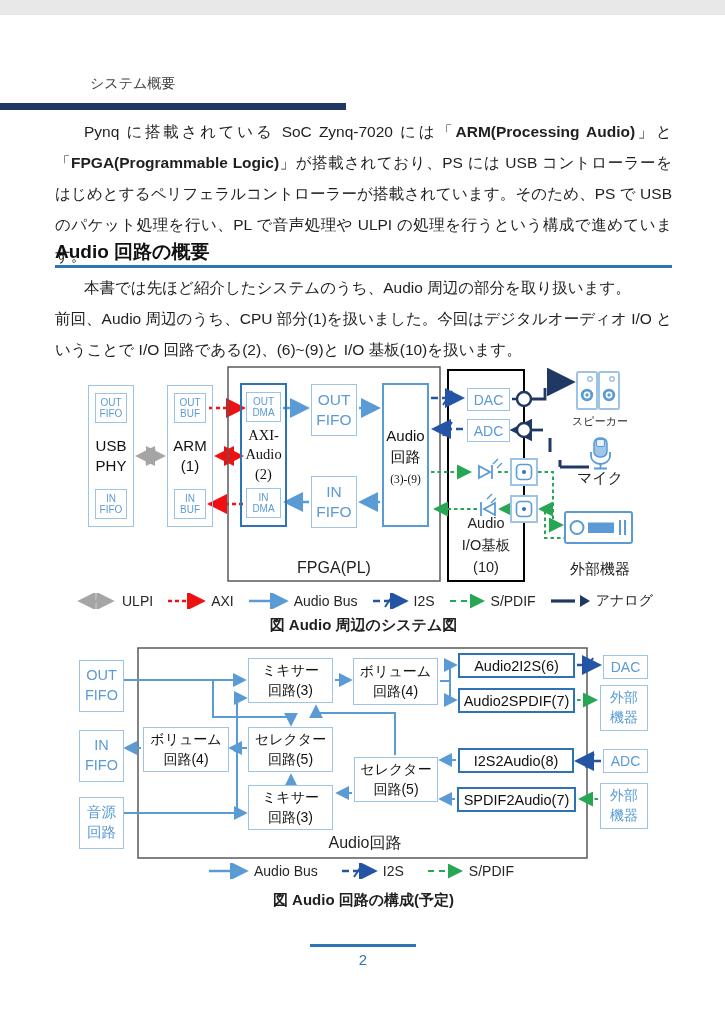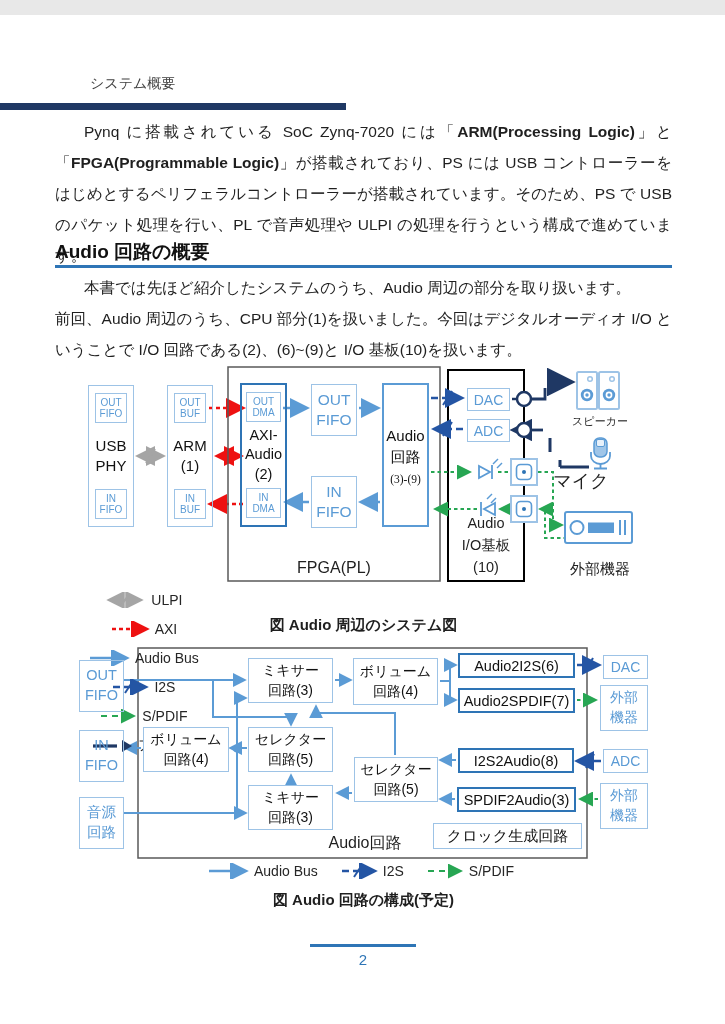--- a/index.html
+++ b/index.html
@@ -37,21 +37,21 @@
   svg{display:block;}
 </style>
 </head>
 <body>
 
 <div class="page">
 
   <div class="abs runhead" style="left:90px;top:60px;">システム概要</div>
   <div class="abs navbar" style="left:0;top:88px;width:346px;height:7px;"></div>
 
-  <div class="abs body-text indent" style="left:55px;top:101px;width:617px;"><span>Pynq に搭載されている SoC Zynq-7020 には「</span><b>ARM(Processing Logic)</b><span>」と「</span><b>FPGA(Programmable Logic)</b><span>」が搭載されており、PS には USB コントローラーをはじめとするペリフェラルコントローラーが搭載されています。そのため、PS で USB のパケット処理を行い、PL で音声処理や ULPI の処理を行うという構成で進めています。</span></div>
+  <div class="abs body-text indent" style="left:55px;top:101px;width:617px;"><span>Pynq に搭載されている SoC Zynq-7020 には「</span><b>ARM(Processing Audio)</b><span>」と「</span><b>FPGA(Programmable Logic)</b><span>」が搭載されており、PS には USB コントローラーをはじめとするペリフェラルコントローラーが搭載されています。そのため、PS で USB のパケット処理を行い、PL で音声処理や ULPI の処理を行うという構成で進めています。</span></div>
 
   <div class="abs h2" style="left:55px;top:224px;">Audio 回路の概要</div>
   <div class="abs rule" style="left:55px;top:250px;width:617px;height:2.5px;"></div>
 
   <div class="abs body-text" style="left:55px;top:257px;width:617px;">
     <div class="indent">本書では先ほど紹介したシステムのうち、Audio 周辺の部分を取り扱います。</div>
     <div>前回、Audio 周辺のうち、CPU 部分(1)を扱いました。今回はデジタルオーディオ I/O ということで I/O 回路である(2)、(6)~(9)と I/O 基板(10)を扱います。</div>
   </div>
 
   <svg class="abs" style="left:0;top:0;" width="725" height="1024" viewBox="0 0 725 1024">
@@ -217,21 +217,21 @@
     <div class="subbox ml">OUT
 BUF</div>
     <div class="boxlabel ml">ARM
 (1)</div>
     <div class="subbox ml">IN
 BUF</div>
   </div>
   <div class="dbox b-strong col" style="left:240px;top:368px;width:47px;height:144px;">
     <div class="subbox ml" style="width:35px;">OUT
 DMA</div>
-    <div class="boxlabel ml" style="font-size:14.5px;">AXI-
+    <div class="boxlabel ml" style="font-size:14.5px;font-family:Liberation Serif, serif;">AXI-
 Audio
 (2)</div>
     <div class="subbox ml" style="width:35px;">IN
 DMA</div>
   </div>
   <div class="dbox b-light ml t-blue" style="left:311px;top:369px;width:46px;height:52px;font-size:15.5px;line-height:1.3;">OUT
 FIFO</div>
   <div class="dbox b-light ml t-blue" style="left:311px;top:461px;width:46px;height:52px;font-size:15.5px;line-height:1.3;">IN
 FIFO</div>
   <div class="dbox b-blue" style="left:382px;top:368px;width:47px;height:144px;flex-direction:column;">
@@ -240,24 +240,24 @@
     <div class="t-black" style="font-size:11.5px;margin-top:6px;font-family:Liberation Serif, serif;">(3)-(9)</div>
   </div>
   <div class="dbox b-light t-blue" style="left:467px;top:373px;width:43px;height:23px;font-size:14px;">DAC</div>
   <div class="dbox b-light t-blue" style="left:467px;top:404px;width:43px;height:23px;font-size:14px;">ADC</div>
 
   <div class="lbl" style="left:228px;top:544px;width:212px;font-size:16px;">FPGA(PL)</div>
   <div class="lbl ml" style="left:446px;top:498px;width:80px;font-size:14.5px;line-height:1.5;">Audio
 I/O基板
 (10)</div>
   <div class="lbl" style="left:558px;top:399px;width:84px;font-size:11px;">スピーカー</div>
-  <div class="lbl" style="left:551px;top:454px;width:60px;font-size:18px;text-align:center;">マイク</div>
+  <div class="lbl" style="left:570px;top:454px;width:60px;font-size:15px;text-align:center;">マイク</div>
   <div class="lbl" style="left:558px;top:545px;width:84px;font-size:15px;">外部機器</div>
 
-  <div class="legend" style="left:88px;top:577px;flex-direction:column;">
+  <div class="legend" style="left:75px;top:577px;">
     <div class="item">
       <svg width="42" height="16">
           <line x1="6" y1="8" x2="36" y2="8" stroke="#A5A5A5" stroke-width="2.3" marker-start="url(#mgray)" marker-end="url(#mgray)"></line>
           <line x1="17" y1="14" x2="25" y2="2" stroke="#A5A5A5" stroke-width="1.8"></line>
         </svg>
       <span>ULPI</span>
     </div>
     <div class="item">
       <svg width="40" height="16">
           <line x1="2" y1="8" x2="36" y2="8" stroke="#EE1111" stroke-width="2.4" stroke-dasharray="4 3" marker-end="url(#mred)"></line>
@@ -310,22 +310,21 @@
   <div class="dbox b-light ml t-black" style="left:248px;top:770px;width:85px;height:45px;font-size:14px;line-height:1.4;background:#fff;">ミキサー
 回路(3)</div>
   <div class="dbox b-light ml t-black" style="left:353px;top:643px;width:85px;height:47px;font-size:14px;line-height:1.4;background:#fff;">ボリューム
 回路(4)</div>
   <div class="dbox b-light ml t-black" style="left:354px;top:742px;width:84px;height:45px;font-size:14px;line-height:1.4;background:#fff;">セレクター
 回路(5)</div>
 
   <div class="dbox b-strong t-black" style="left:458px;top:638px;width:117px;height:25px;font-size:14.5px;background:#fff;">Audio2I2S(6)</div>
   <div class="dbox b-strong t-black" style="left:458px;top:673px;width:117px;height:25px;font-size:14.5px;background:#fff;">Audio2SPDIF(7)</div>
   <div class="dbox b-strong t-black" style="left:458px;top:733px;width:116px;height:25px;font-size:14.5px;background:#fff;">I2S2Audio(8)</div>
-  <div class="dbox b-strong t-black" style="left:457px;top:772px;width:119px;height:25px;font-size:14.5px;background:#fff;">SPDIF2Audio(3)</div>
-  <div class="dbox b-light t-black" style="left:433px;top:808px;width:149px;height:26px;font-size:15px;background:#fff;">クロック生成回路</div>
+  <div class="dbox b-strong t-black" style="left:457px;top:772px;width:119px;height:25px;font-size:14.5px;background:#fff;">SPDIF2Audio(7)</div>
 
   <div class="dbox b-light t-blue" style="left:603px;top:640px;width:45px;height:24px;font-size:14px;">DAC</div>
   <div class="dbox b-light ml t-blue" style="left:600px;top:670px;width:48px;height:46px;font-size:14px;line-height:1.4;">外部
 機器</div>
   <div class="dbox b-light t-blue" style="left:603px;top:734px;width:45px;height:24px;font-size:14px;">ADC</div>
   <div class="dbox b-light ml t-blue" style="left:600px;top:768px;width:48px;height:46px;font-size:14px;line-height:1.4;">外部
 機器</div>
 
   <div class="lbl" style="left:300px;top:818px;width:130px;font-size:16px;">Audio回路</div>
 

